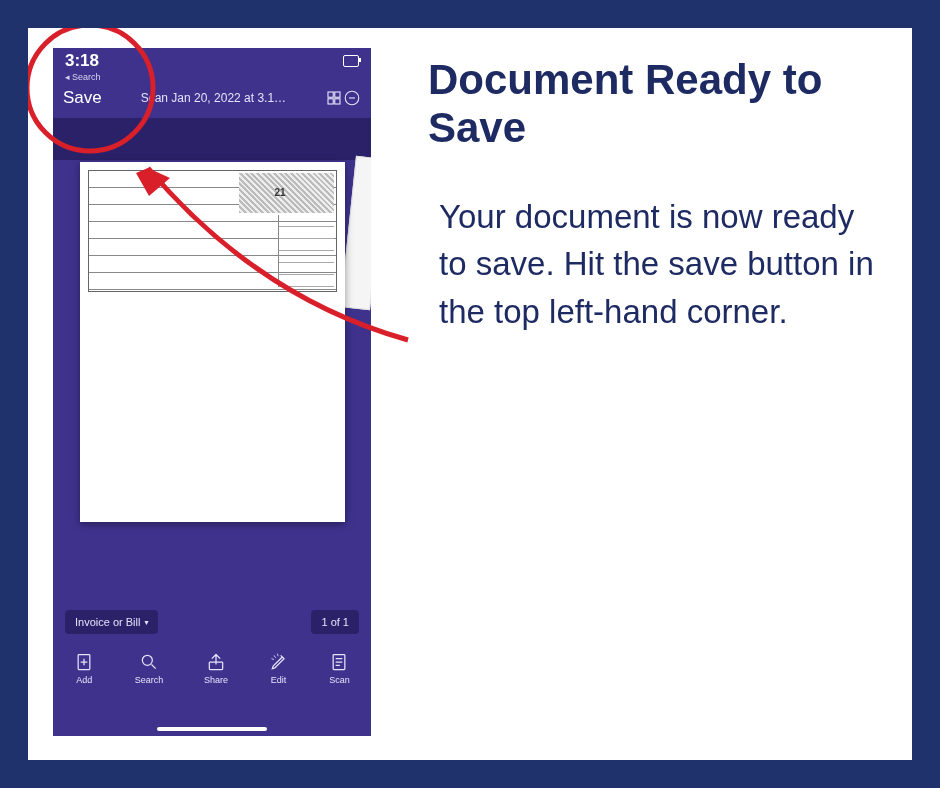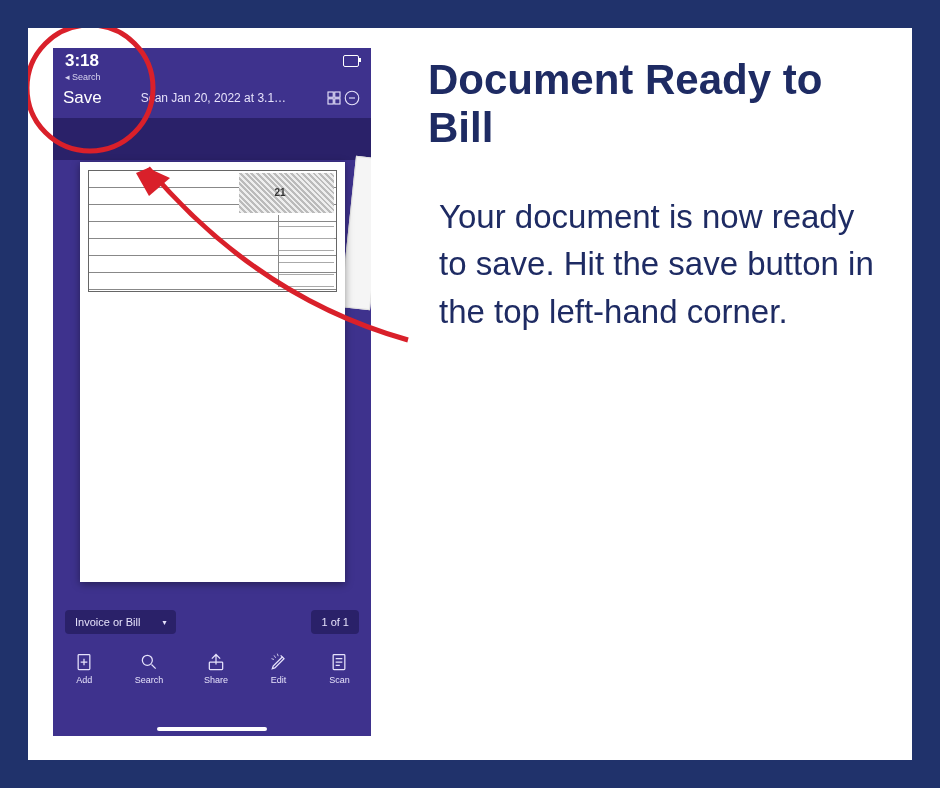--- a/index.html
+++ b/index.html
@@ -73,21 +73,21 @@
 
   
   .scan-area{
     position:relative;
     height:440px;
     background:#3e328d;
     display:flex;justify-content:center;
   }
   .page{
     margin-top:2px;
-    width:265px;height:420px;
+    width:265px;height:360px;
     background:#fff;
     box-shadow:0 2px 8px rgba(0,0,0,.4);
     position:relative;
   }
   .page2{
     position:absolute;right:-7px;top:-3px;width:28px;height:150px;
     background:#f5f5f5;transform:rotate(6deg);border:1px solid #e0e0e0;
   }
   
   .form{
@@ -102,21 +102,21 @@
   .form .side .r{border-bottom:1px solid #aaa;height:11px;}
 
   
   .chips{
     display:flex;justify-content:space-between;align-items:center;
     padding:10px 12px;
   }
   .chip{
     background:#2a2169;color:#e6e2fb;
     font-size:11px;padding:6px 10px;border-radius:4px;
-    display:flex;align-items:center;gap:22px;
+    display:flex;align-items:center;gap:4px;
   }
   .chev{font-size:8px;}
 
   
   .toolbar{
     display:flex;justify-content:space-around;
     padding:8px 6px 4px 6px;
     gap:10px;
   }
   .titem{display:flex;flex-direction:column;align-items:center;gap:3px;color:#e6e2fb;font-size:9px;}
@@ -253,17 +253,17 @@
     <div class="home-ind"></div>
   </div>
 
   <svg class="annot" viewBox="0 0 884 732">
     <circle cx="62" cy="60" r="63" stroke="#d9202a" stroke-width="5" fill="none"></circle>
     <path d="M 380 312 Q 230 270 120 140" stroke="#d9202a" stroke-width="5" fill="none"></path>
     <polygon points="120,140 142,150 121,168 108,145" fill="#d9202a"></polygon>
   </svg>
 
   <div class="copy">
-    <h1>Document Ready to Bill</h1>
+    <h1>Document Ready to Save</h1>
     <p>Your document is now ready to save. Hit the save button in the top left-hand corner.</p>
   </div>
 
 </div>
 
 </body></html>

